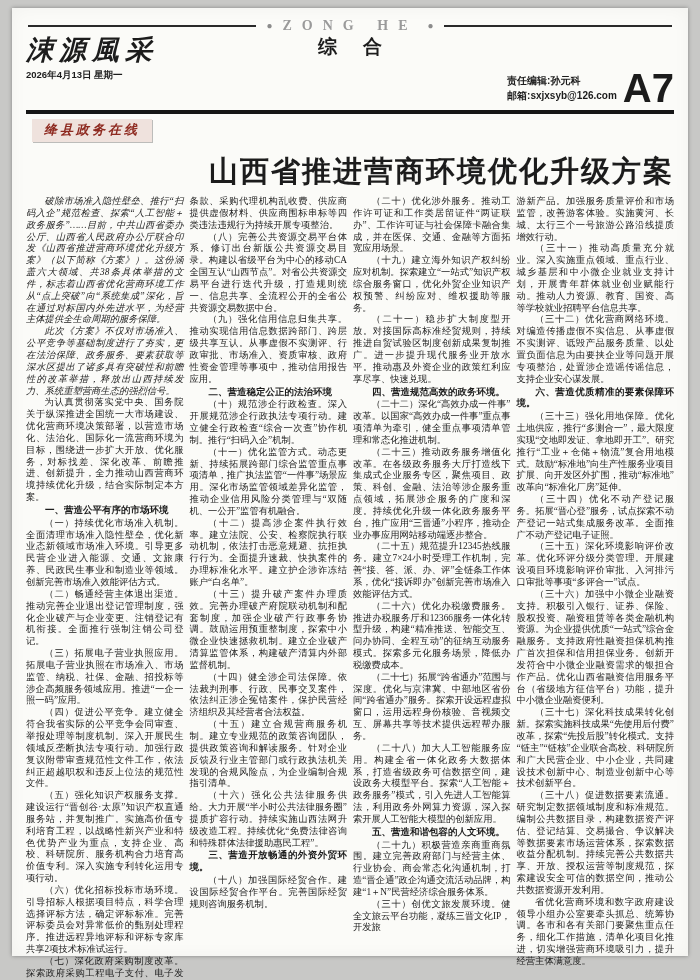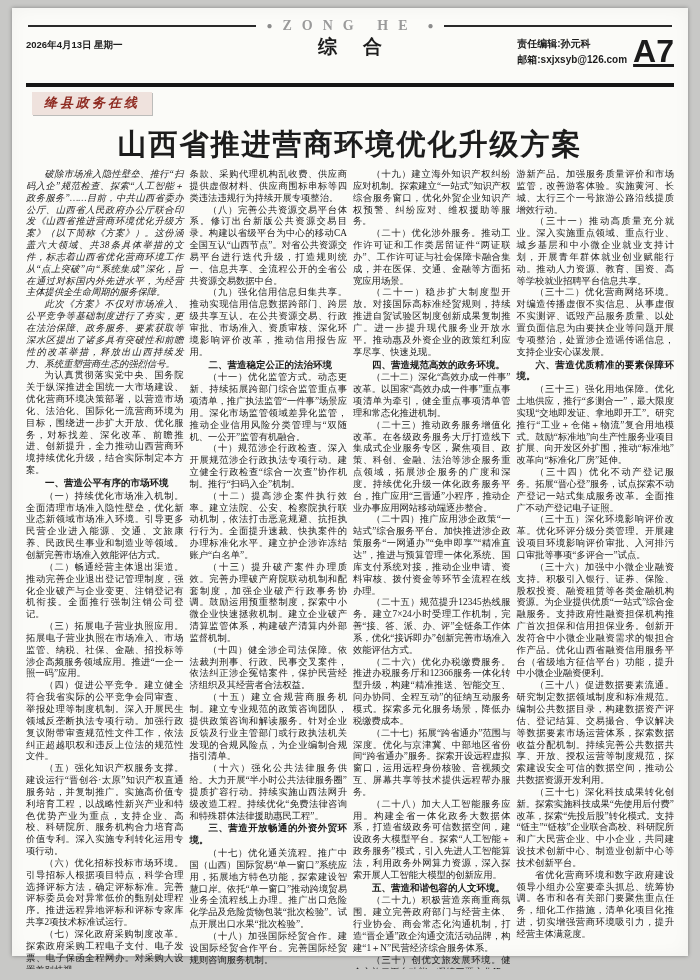--- a/index.html
+++ b/index.html
@@ -36,36 +36,36 @@
   }
   .date-line{font-size:9.5px;font-weight:bold;margin-top:3px;
     font-family:"Liberation Sans",sans-serif;}
   .section-block{flex:1;text-align:center;margin-top:-2px;}
   .section-title{
     font-size:19px;font-weight:bold;letter-spacing:26px;
     text-indent:26px;white-space:nowrap;
     font-family:"Liberation Sans",sans-serif;
   }
   .editor-block{
-    width:215px;display:flex;justify-content:flex-end;align-items:center;gap:6px;
+    width:215px;display:flex;justify-content:flex-end;align-items:center;gap:6px;margin-top:33px;
   }
   .editor-lines{text-align:left;font-size:10px;font-weight:bold;line-height:1.55;
     font-family:"Liberation Sans",sans-serif;}
-  .page-no{font-size:32px;font-weight:bold;line-height:.95;
-    font-family:"Liberation Sans",sans-serif;text-decoration:underline;}
+  .page-no{font-size:40px;font-weight:bold;line-height:.95;
+    font-family:"Liberation Sans",sans-serif;}
   .thick-rule{height:4px;background:#161616;margin:3px 0 0 0;}
   
   .badge{
     display:inline-block;margin:5px 16px 0 6px;padding:2px 12px 3px 12px;
     font-size:13px;font-weight:bold;font-style:italic;letter-spacing:3px;
     box-shadow:1px 1px 0 rgba(0,0,0,.25);
   }
   
   .headline{
-    margin:10px 0 4px 0;text-align:center;
+    margin:10px 0 4px 0;text-align:right;
     font-size:29px;font-weight:bold;letter-spacing:2px;
     font-family:Liberation Serif, serif;
   }
   
   .columns{
     display:flex;gap:6px;
     height:800px;overflow:hidden;
   }
   .col{flex:1;min-width:0;}
   .col p{
@@ -92,20 +92,21 @@
       <span class="dot">●</span>
       <span class="pinyin" style="color: rgb(154, 154, 154);">ZONG HE</span>
       <span class="dot">●</span>
     </div>
     <div class="line"></div>
   </div>
 
   
   <div class="header-main">
     <div class="masthead-block">
+      <div class="masthead">涑源風采</div>
       <div class="date-line">2026年4月13日 星期一</div>
     </div>
     <div class="section-block">
       <div class="section-title">综合</div>
     </div>
     <div class="editor-block">
       <div class="editor-lines">
         <div>责任编辑:孙元科</div>
         <div>邮箱:sxjxsyb@126.com</div>
       </div>
@@ -132,57 +133,55 @@
         <p class="body">（二）畅通经营主体退出渠道。推动完善企业退出登记管理制度，强化企业破产与企业变更、注销登记有机衔接。全面推行强制注销公司登记。</p>
         <p class="body">（三）拓展电子营业执照应用。拓展电子营业执照在市场准入、市场监管、纳税、社保、金融、招投标等涉企高频服务领域应用。推进“一企一照一码”应用。</p>
         <p class="body">（四）促进公平竞争。建立健全符合我省实际的公平竞争会同审查、举报处理等制度机制。深入开展民生领域反垄断执法专项行动。加强行政复议附带审查规范性文件工作，依法纠正超越职权和违反上位法的规范性文件。</p>
         <p class="body">（五）强化知识产权服务支撑。建设运行“晋创谷·太原”知识产权直通服务站，并复制推广。实施高价值专利培育工程，以战略性新兴产业和特色优势产业为重点，支持企业、高校、科研院所、服务机构合力培育高价值专利。深入实施专利转化运用专项行动。</p>
         <p class="body">（六）优化招标投标市场环境。引导招标人根据项目特点，科学合理选择评标方法，确定评标标准。完善评标委员会对异常低价的甄别处理程序。推进远程异地评标和评标专家库共享2项技术标准试运行。</p>
         <p class="body">（七）深化政府采购制度改革。探索政府采购工程电子支付、电子发票、电子保函全程网办。对采购人设置差别歧视</p>
       </div>
     <div class="col">
         <p class="cont">条款、采购代理机构乱收费、供应商提供虚假材料、供应商围标串标等四类违法违规行为持续开展专项整治。</p>
         <p class="body">（八）完善公共资源交易平台体系。修订出台新版公共资源交易目录。构建以省级平台为中心的移动CA全国互认“山西节点”。对省公共资源交易平台进行迭代升级，打造规则统一、信息共享、全流程公开的全省公共资源交易数据中台。</p>
-        <p class="body">（九）强化信用信息归集共享。推动实现信用信息数据跨部门、跨层级共享互认。在公共资源交易、行政审批、市场准入、资质审核、深化环境影响评价改革，推动信用报告应用。</p>
+        <p class="body">（九）强化信用信息归集共享。推动实现信用信息数据跨部门、跨层级共享互认。从事虚假不实测评、行政审批、市场准入、资质审核、政府性资金管理等事项中，推动信用报告应用。</p>
         <p class="heading">二、营造稳定公正的法治环境</p>
+        <p class="body">（十）规范涉企行政检查。深入开展规范涉企行政执法专项行动。建立健全行政检查“综合一次查”协作机制。推行“扫码入企”机制。</p>
         <p class="body">（十一）优化监管方式。动态更新、持续拓展跨部门综合监管重点事项清单，推广执法监管“一件事”场景应用。深化市场监管领域差异化监管，推动企业信用风险分类管理与“双随机、一公开”监管有机融合。</p>
-        <p class="body">（十）规范涉企行政检查。深入开展规范涉企行政执法专项行动。建立健全行政检查“综合一次查”协作机制。推行“扫码入企”机制。</p>
         <p class="body">（十二）提高涉企案件执行效率。建立法院、公安、检察院执行联动机制，依法打击恶意规避、抗拒执行行为。全面提升速裁、快执案件的办理标准化水平。建立护企涉诈冻结账户“白名单”。</p>
         <p class="body">（十三）提升破产案件办理质效。完善办理破产府院联动机制和配套制度，加强企业破产行政事务协调。鼓励运用预重整制度，探索中小微企业快速拯救机制。建立企业破产清算监管体系，构建破产清算内外部监督机制。</p>
         <p class="body">（十四）健全涉企司法保障。依法裁判刑事、行政、民事交叉案件，依法纠正涉企冤错案件，保护民营经济组织及其经营者合法权益。</p>
         <p class="body">（十五）建立合规营商服务机制。建立专业规范的政策咨询团队，提供政策咨询和解读服务。针对企业反馈及行业主管部门或行政执法机关发现的合规风险点，为企业编制合规指引清单。</p>
         <p class="body">（十六）强化公共法律服务供给。大力开展“半小时公共法律服务圈”提质扩容行动。持续实施山西法网升级改造工程。持续优化“免费法律咨询和特殊群体法律援助惠民工程”。</p>
         <p class="heading">三、营造开放畅通的外资外贸环境。</p>
-        <p class="body">（十七）优化通关流程。推广中国（山西）国际贸易“单一窗口”系统应用，拓展地方特色功能，探索建设智慧口岸。依托“单一窗口”推动跨境贸易业务全流程线上办理。推广出口危险化学品及危险货物包装“批次检验”。试点开展出口水果“批次检验”。</p>
         <p class="body">（十八）加强国际经贸合作。建设国际经贸合作平台。完善国际经贸规则咨询服务机制。</p>
       </div>
     <div class="col">
+        <p class="body">（二十）优化涉外服务。推动工作许可证和工作类居留证件“两证联办”、工作许可证与社会保障卡融合集成，并在医保、交通、金融等方面拓宽应用场景。</p>
         <p class="body">（十九）建立海外知识产权纠纷应对机制。探索建立“一站式”知识产权综合服务窗口，优化外贸企业知识产权预警、纠纷应对、维权援助等服务。</p>
-        <p class="body">（二十）优化涉外服务。推动工作许可证和工作类居留证件“两证联办”、工作许可证与社会保障卡融合集成，并在医保、交通、金融等方面拓宽应用场景。</p>
         <p class="body">（二十一）稳步扩大制度型开放。对接国际高标准经贸规则，持续推进自贸试验区制度创新成果复制推广。进一步提升现代服务业开放水平。推动惠及外资企业的政策红利应享尽享、快速兑现。</p>
         <p class="heading">四、营造规范高效的政务环境。</p>
         <p class="body">（二十二）深化“高效办成一件事”改革。以国家“高效办成一件事”重点事项清单为牵引，健全重点事项清单管理和常态化推进机制。</p>
         <p class="body">（二十三）推动政务服务增值化改革。在各级政务服务大厅打造线下集成式企业服务专区，聚焦项目、政策、科创、金融、法治等涉企服务重点领域，拓展涉企服务的广度和深度。持续优化升级一体化政务服务平台，推广应用“三晋通”小程序，推动企业办事应用网站移动端逐步整合。</p>
-        <p class="body">（二十四）推广应用涉企政策“一站式”综合服务平台。加快推进涉企政策服务“一网通办”“免申即享”“精准直达”，推进与预算管理一体化系统、国库支付系统对接，推动企业申请、资料审核、拨付资金等环节全流程在线办理。</p>
         <p class="body">（二十五）规范提升12345热线服务。建立7×24小时受理工作机制，完善“接、答、派、办、评”全链条工作体系，优化“接诉即办”创新完善市场准入效能评估方式。</p>
         <p class="body">（二十六）优化办税缴费服务。推进办税服务厅和12366服务一体化转型升级，构建“精准推送、智能交互、问办协同、全程互动”的征纳互动服务模式。探索多元化服务场景，降低办税缴费成本。</p>
         <p class="body">（二十七）拓展“跨省通办”范围与深度。优化与京津冀、中部地区省份间“跨省通办”服务。探索开设远程虚拟窗口，运用远程身份核验、音视频交互、屏幕共享等技术提供远程帮办服务。</p>
         <p class="body">（二十八）加大人工智能服务应用。构建全省一体化政务大数据体系，打造省级政务可信数据空间，建设政务大模型平台。探索“人工智能＋政务服务”模式，引入先进人工智能算法，利用政务外网算力资源，深入探索开展人工智能大模型的创新应用。</p>
         <p class="heading">五、营造和谐包容的人文环境。</p>
         <p class="body">（二十九）积极营造亲商重商氛围。建立完善政府部门与经营主体、行业协会、商会常态化沟通机制，打造“晋企通”政企沟通交流活动品牌，构建“1＋N”民营经济综合服务体系。</p>
         <p class="body">（三十）创优文旅发展环境。健全文旅云平台功能，凝练三晋文化IP，开发旅</p>
       </div>
     <div class="col">
         <p class="cont">游新产品。加强服务质量评价和市场监管，改善游客体验。实施黄河、长城、太行三个一号旅游公路沿线提质增效行动。</p>
         <p class="body">（三十一）推动高质量充分就业。深入实施重点领域、重点行业、城乡基层和中小微企业就业支持计划，开展青年群体就业创业赋能行动。推动人力资源、教育、国资、高等学校就业招聘平台信息共享。</p>
         <p class="body">（三十二）优化营商网络环境。对编造传播虚假不实信息、从事虚假不实测评、诋毁产品服务质量、以处置负面信息为由要挟企业等问题开展专项整治，处置涉企造谣传谣信息，支持企业安心谋发展。</p>
         <p class="heading">六、营造优质精准的要素保障环境。</p>
         <p class="body">（三十三）强化用地保障。优化土地供应，推行“多测合一”，最大限度实现“交地即发证、拿地即开工”。研究推行“工业＋仓储＋物流”复合用地模式。鼓励“标准地”向生产性服务业项目扩展、向开发区外扩围，推动“标准地”改革向“标准化厂房”延伸。</p>
         <p class="body">（三十四）优化不动产登记服务。拓展“晋心登”服务，试点探索不动产登记一站式集成服务改革。全面推广不动产登记电子证照。</p>
         <p class="body">（三十五）深化环境影响评价改革。优化环评分级分类管理。开展建设项目环境影响评价审批、入河排污口审批等事项“多评合一”试点。</p>
         <p class="body">（三十六）加强中小微企业融资支持。积极引入银行、证券、保险、股权投资、融资租赁等各类金融机构资源。为企业提供优质“一站式”综合金融服务。支持政府性融资担保机构推广首次担保和信用担保业务。创新开发符合中小微企业融资需求的银担合作产品。优化山西省融资信用服务平台（省级地方征信平台）功能，提升中小微企业融资便利。</p>
+        <p class="body">（三十七）深化科技成果转化创新。探索实施科技成果“先使用后付费”改革，探索“先投后股”转化模式。支持“链主”“链核”企业联合高校、科研院所和广大民营企业、中小企业，共同建设技术创新中心、制造业创新中心等技术创新平台。</p>
         <p class="body">（三十八）促进数据要素流通。研究制定数据领域制度和标准规范。编制公共数据目录，构建数据资产评估、登记结算、交易撮合、争议解决等数据要素市场运营体系，探索数据收益分配机制。持续完善公共数据共享、开放、授权运营等制度规范，探索建设安全可信的数据空间，推动公共数据资源开发利用。</p>
-        <p class="body">（三十七）深化科技成果转化创新。探索实施科技成果“先使用后付费”改革，探索“先投后股”转化模式。支持“链主”“链核”企业联合高校、科研院所和广大民营企业、中小企业，共同建设技术创新中心、制造业创新中心等技术创新平台。</p>
         <p class="body">省优化营商环境和数字政府建设领导小组办公室要牵头抓总、统筹协调。各市和各有关部门要聚焦重点任务，细化工作措施，清单化项目化推进，切实增强营商环境吸引力，提升经营主体满意度。</p>
       </div>
   </div>
 
 </div>
 
 </body></html>

